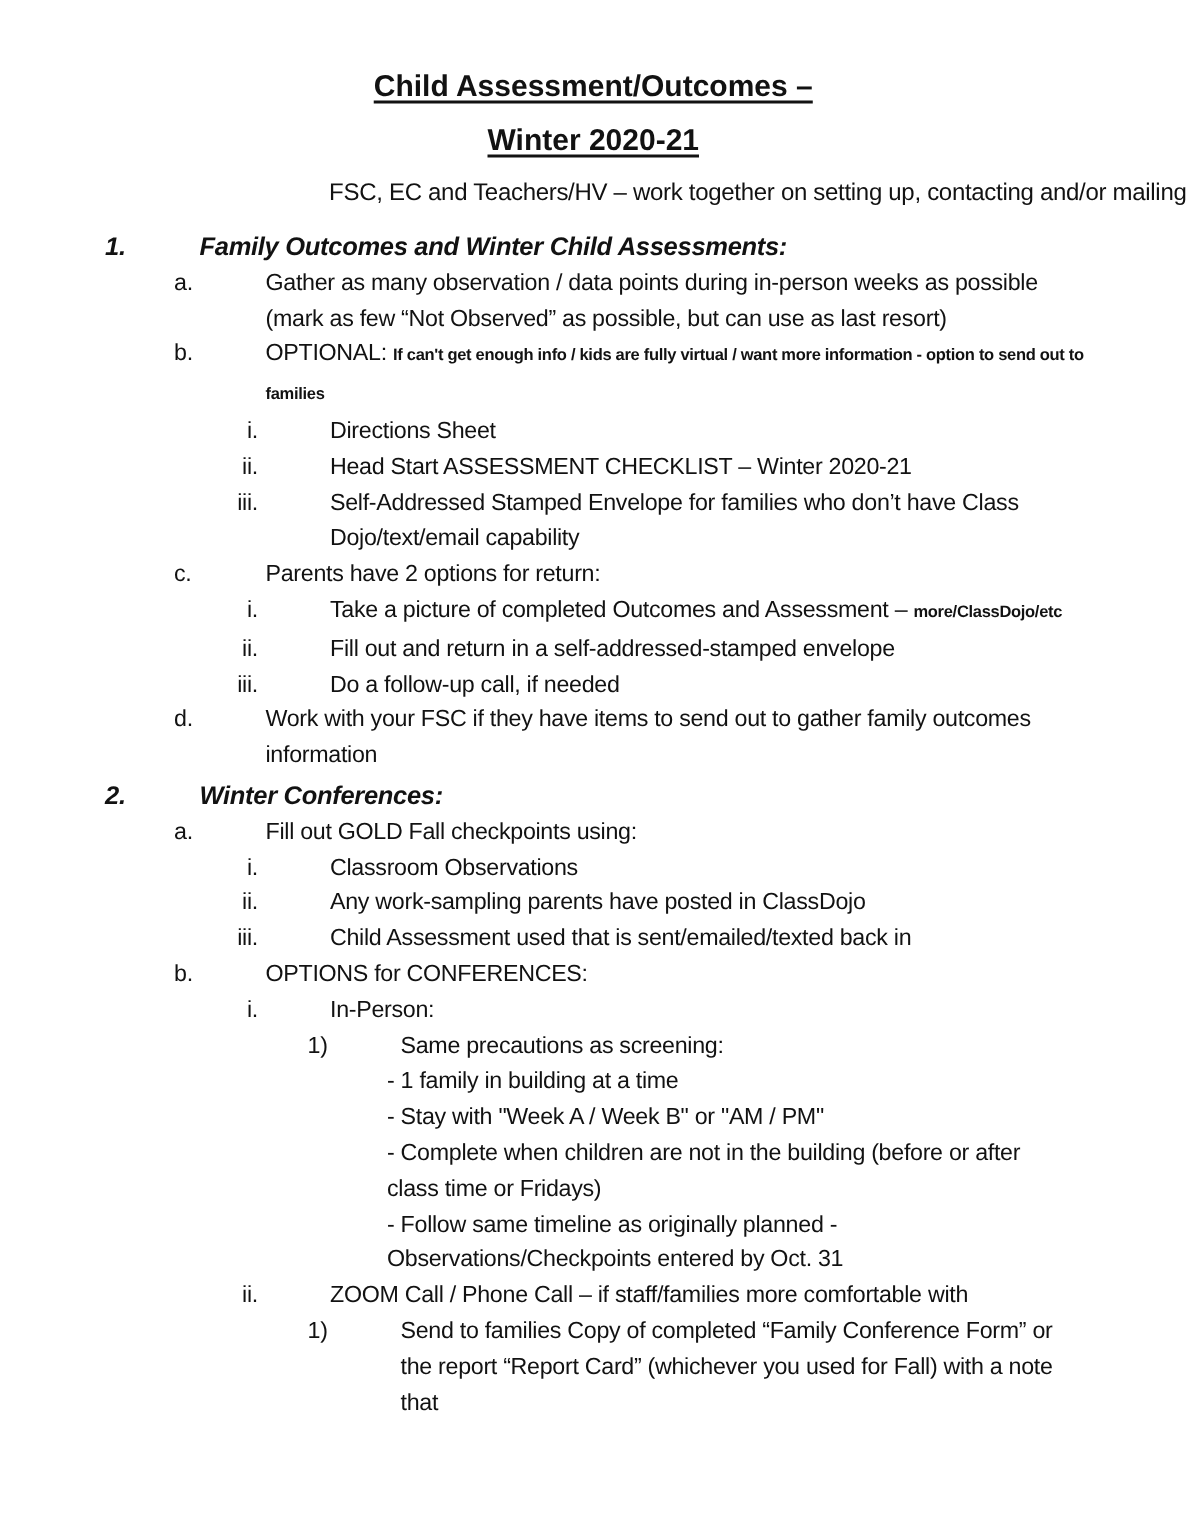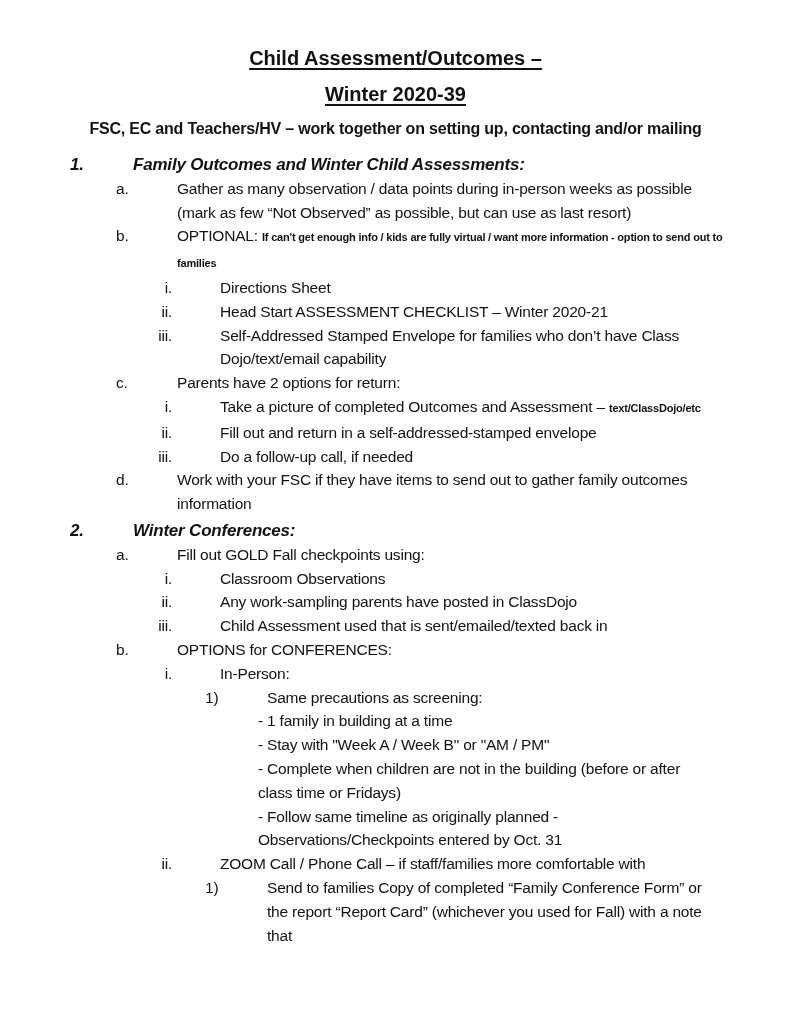--- a/index.html
+++ b/index.html
@@ -24,24 +24,23 @@
     line-height: 36px;
   }
   .title-line {
     display: block;
     text-decoration: underline;
     text-decoration-thickness: 2px;
     text-underline-offset: 3px;
   }
   .intro-line {
     margin-top: 8px;
-    text-align: center;
+    text-align: right;
     font-size: 16px;
     letter-spacing: -0.2px;
-    font-weight: bold;
   }
   .doc-lines {
     margin-top: 15px;
     font-size: 15.5px;
     line-height: 23.8px;
     letter-spacing: -0.2px;
   }
   .line {
     display: flex;
     padding-right: 79px;
@@ -61,21 +60,21 @@
   .l5 .marker { margin-left: 218px; width: 0; }
   .seg-small { font-size: 11px; font-weight: bold; }
   .line.has-small { padding-right: 36px; }
 </style>
 </head>
 <body>
 
 <div class="page">
   <div class="title-block">
     <span class="title-line">Child Assessment/Outcomes –</span>
-    <span class="title-line">Winter 2020-39</span>
+    <span class="title-line">Winter 2020-21</span>
   </div>
   <div class="intro-line">FSC, EC and Teachers/HV – work together on setting up, contacting and/or mailing</div>
   <div class="doc-lines" id="doc-lines">
       <div class="line l1 heading">
         <span class="marker">1.</span>
         <span class="text">Family Outcomes and Winter Child Assessments:</span>
       </div>
       <div class="line l2">
         <span class="marker">a.</span>
         <span class="text">Gather as many observation / data points during in-person weeks as possible (mark as few “Not Observed” as possible, but can use as last resort)</span>
@@ -95,21 +94,21 @@
       <div class="line l3">
         <span class="marker">iii.</span>
         <span class="text">Self-Addressed Stamped Envelope for families who don’t have Class Dojo/text/email capability</span>
       </div>
       <div class="line l2">
         <span class="marker">c.</span>
         <span class="text">Parents have 2 options for return:</span>
       </div>
       <div class="line l3 has-small">
         <span class="marker">i.</span>
-        <span class="text"><span>Take a picture of completed Outcomes and Assessment – </span><span class="seg-small">text/ClassDojo/etc</span></span>
+        <span class="text"><span>Take a picture of completed Outcomes and Assessment – </span><span class="seg-small">more/ClassDojo/etc</span></span>
       </div>
       <div class="line l3">
         <span class="marker">ii.</span>
         <span class="text">Fill out and return in a self-addressed-stamped envelope</span>
       </div>
       <div class="line l3">
         <span class="marker">iii.</span>
         <span class="text">Do a follow-up call, if needed</span>
       </div>
       <div class="line l2">

